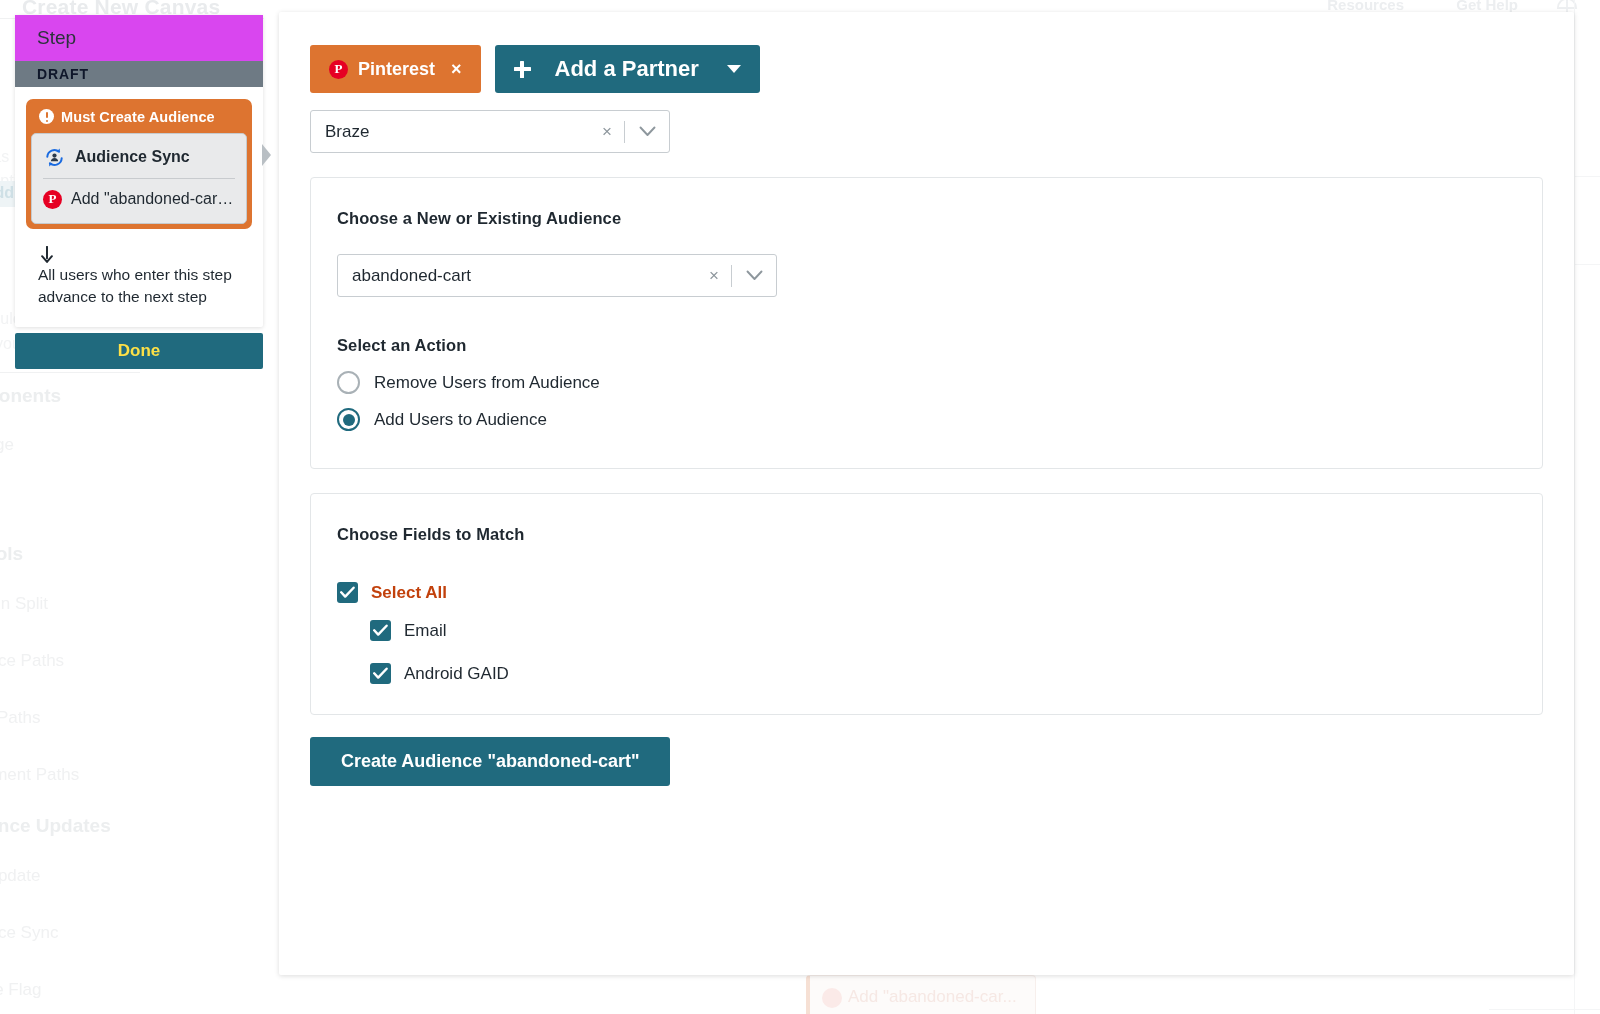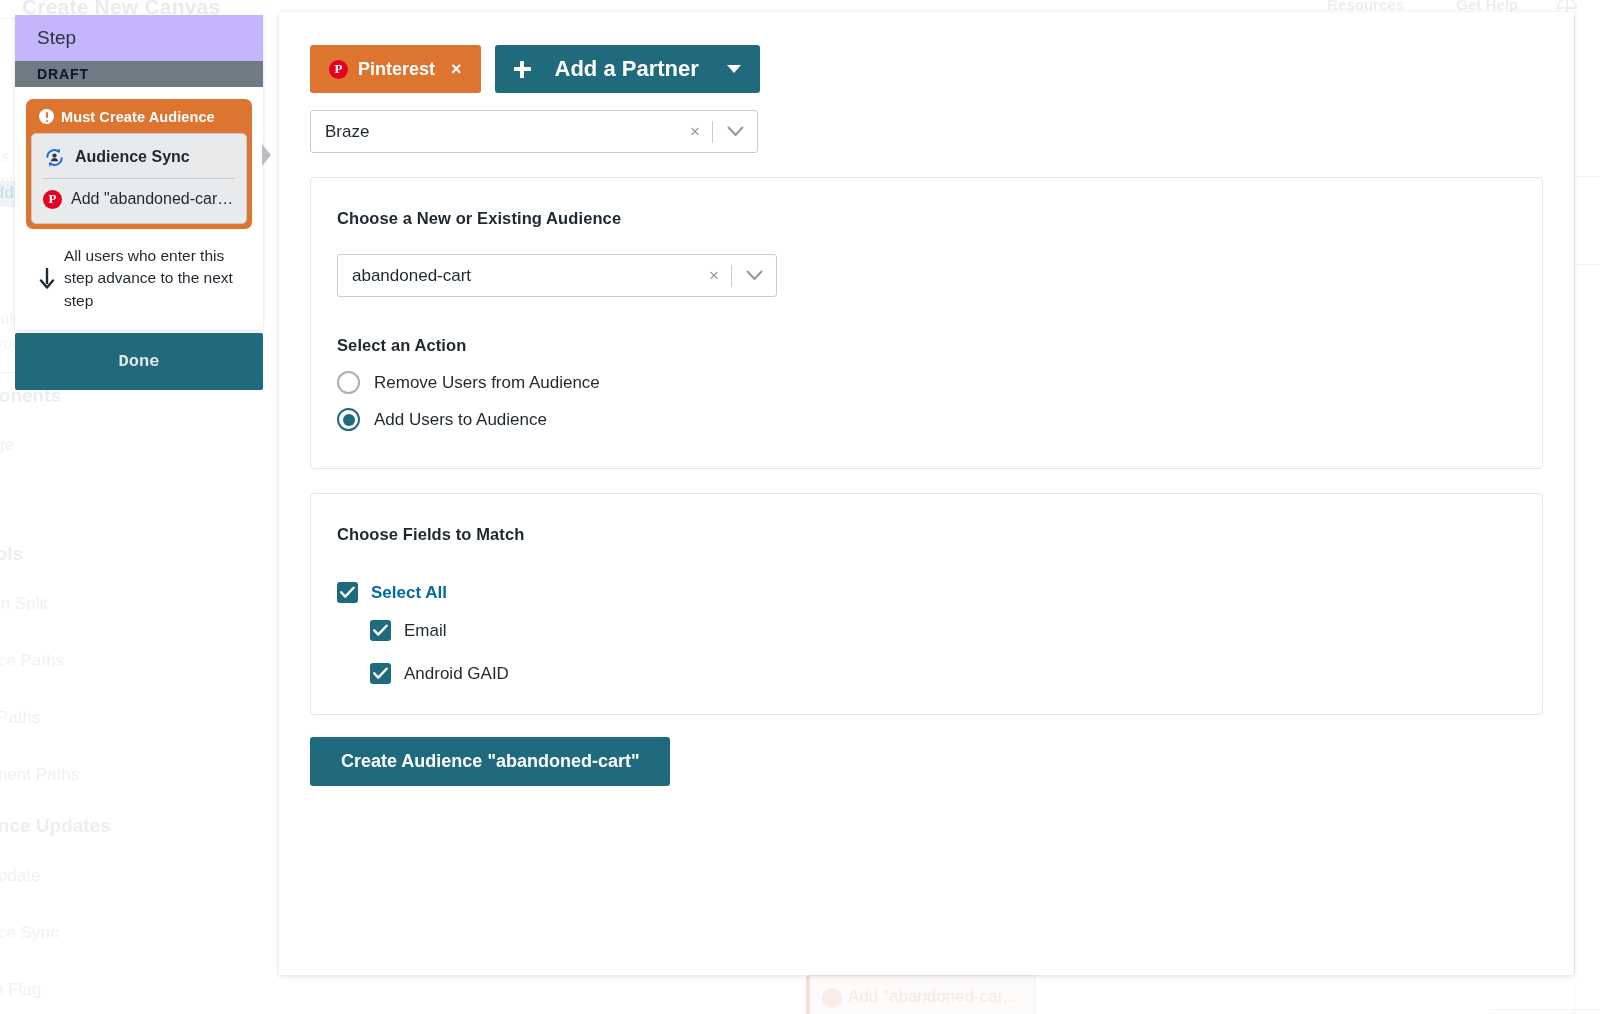--- a/index.html
+++ b/index.html
@@ -76,21 +76,21 @@
   }
 
   
   .step-panel {
     position: absolute; left: 15px; top: 15px; width: 248px;
     background: #ffffff;
     box-shadow: 0 1px 4px rgba(0,0,0,.13);
     border-radius: 2px;
   }
   .step-head {
-    height: 46px; background: #c4b5fd;
+    height: 46px; background: #d946ef;
     display: flex; align-items: center; padding-left: 22px;
     font-size: 19px; color: #2b333b;
   }
   .step-draft {
     height: 26px; background: #6e7a84;
     display: flex; align-items: center; padding-left: 22px;
     font-size: 14px; font-weight: 700; color: #0f172a;
     letter-spacing: .9px;
   }
   .step-body { padding: 12px 11px 0 11px; position: relative; }
@@ -148,34 +148,35 @@
 
   .pointer-tab {
     position: absolute; right: -8px; top: 57px;
     width: 0; height: 0;
     border-top: 11px solid transparent;
     border-bottom: 11px solid transparent;
     border-left: 9px solid #b9bfc4;
   }
 
   .advance-note {
-    display: flex; gap: 8px; padding: 16px 16px 18px 12px;
-    align-items: center;
+    display: flex; padding: 16px 16px 18px 12px;
+    align-items: flex-start;
+    flex-direction: column;
   }
   .advance-note .arrow {
     flex: 0 0 18px; margin-top: 1px;
   }
   .advance-note .txt {
     font-size: 15.5px; line-height: 1.45; color: #1f2830;
   }
 
   .done-btn {
-    position: absolute; left: 15px; top: 333px; width: 248px; height: 57px;
-    background: #206a7e; color: #e5e5e5; border: none;
-    font-family: Liberation Mono, monospace;
+    position: absolute; left: 15px; top: 333px; width: 248px; height: 36px;
+    background: #206a7e; color: #fde047; border: none;
+    font-family: Liberation Sans, sans-serif;
     font-size: 17px; font-weight: 700; cursor: pointer;
     border-radius: 2px;
   }
 
   
   .main-panel {
     position: absolute; left: 279px; top: 12px;
     width: 1295px; height: 963px;
     background: #ffffff;
     box-shadow: 0 1px 5px rgba(0,0,0,.14);
@@ -236,21 +237,21 @@
     width: 34px; display: flex; align-items: center; justify-content: center;
     color: #8e979d; font-size: 17px; cursor: pointer; line-height: 1;
   }
   .sel-sep { width: 1px; height: 22px; background: #c8cdd1; }
   .sel-chev {
     width: 44px; display: flex; align-items: center; justify-content: center;
     cursor: pointer;
   }
   .sel-chev svg { display: block; }
 
-  .box-account { width: 448px; }
+  .box-account { width: 360px; }
 
   .section-box {
     border: 1px solid #e3e6e8; border-radius: 4px;
     margin-top: 24px; padding: 31px 26px 30px 26px;
   }
   .section-box .inner-title {
     font-size: 16.5px; font-weight: 700; color: #1f2830;
     letter-spacing: .1px;
   }
   .box-audience { width: 440px; margin-top: 26px; }
@@ -272,21 +273,21 @@
     width: 12px; height: 12px; border-radius: 50%; background: #206a7e;
   }
   .radio-row .lbl { font-size: 17px; color: #1f2830; }
 
   .cb-row { display: flex; align-items: center; gap: 13px; cursor: pointer; }
   .cb {
     width: 21px; height: 21px; border-radius: 3px;
     background: #206a7e; position: relative; flex: 0 0 21px;
   }
   .cb svg { position: absolute; left: 3px; top: 4px; }
-  .cb-row .lbl-b { font-size: 17px; font-weight: 700; color: #0369a1; }
+  .cb-row .lbl-b { font-size: 17px; font-weight: 700; color: #c2410c; }
   .cb-row .lbl-n { font-size: 17px; font-weight: 400; color: #1f2830; }
   .cb-children { margin-top: 17px; margin-left: 33px; }
   .cb-children .cb-row { margin-bottom: 22px; }
   .cb-children .cb-row:last-child { margin-bottom: 0; }
   .fields-head { margin-bottom: 38px; }
 
   .create-btn {
     margin-top: 22px; height: 49px; padding: 0 31px;
     background: #206a7e; color: #ffffff; border: none; border-radius: 3px;
     font-family: "Liberation Sans", sans-serif;

